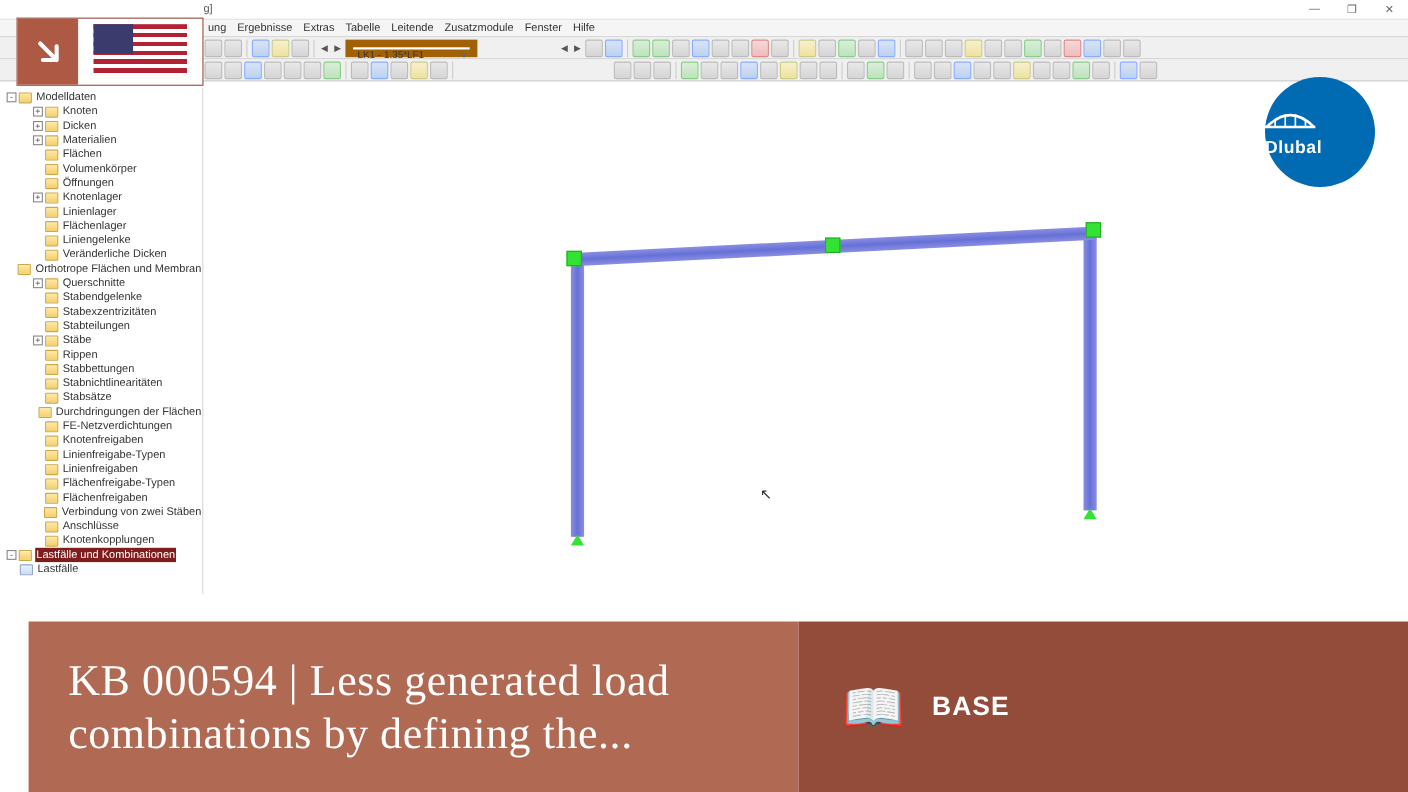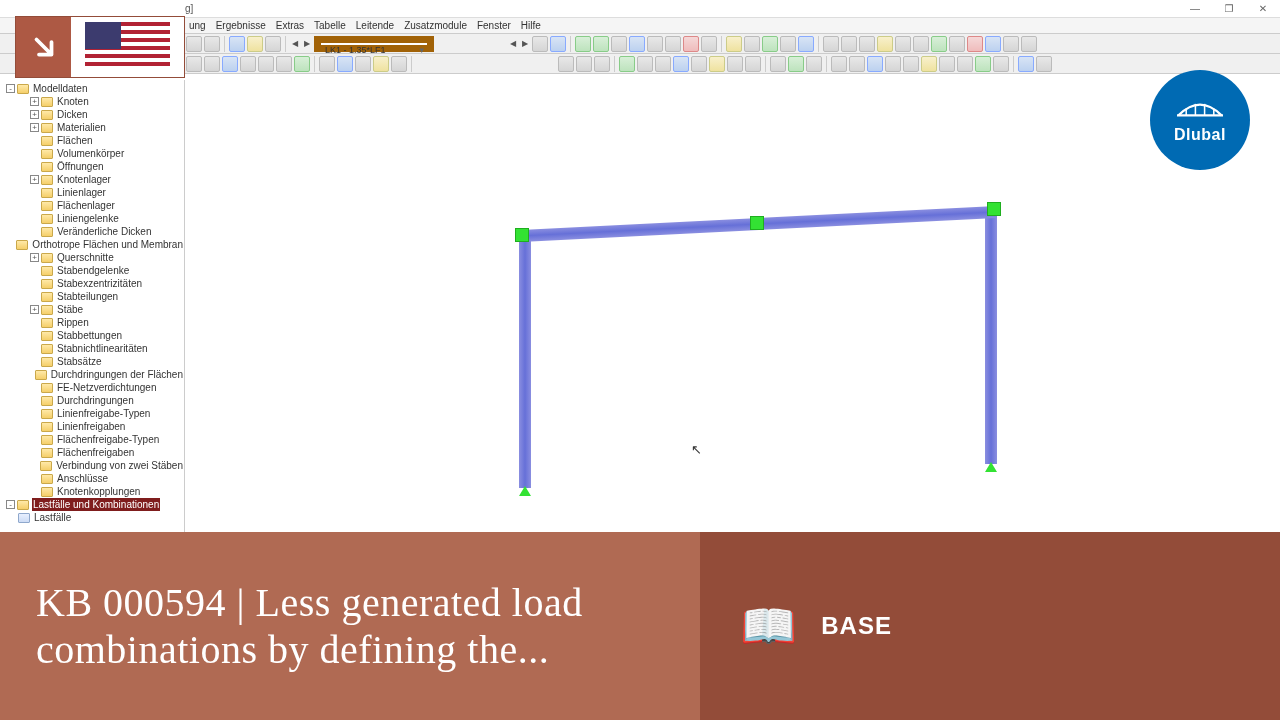--- a/index.html
+++ b/index.html
@@ -47,26 +47,26 @@
 .supp { position: absolute; width: 0; height: 0; border-left: 6px solid transparent; border-right: 6px solid transparent; border-bottom: 10px solid #33e233; }
 .cursor { position: absolute; font-size: 13px; color:#333; }
 
 
 .flag-badge { position: absolute; left: 15px; top: 16px; width: 170px; height: 62px; background: #fff; display:flex; border:1px solid #934c39; }
 .flag-badge .arr { width: 55px; background: #ad5944; display:flex; align-items:center; justify-content:center; }
 .flag-badge .arr svg { width: 30px; height: 30px; }
 .flag-badge .fl { flex:1; display:flex; align-items:center; justify-content:center; font-size: 28px; }
 .flag-badge .fl .us { width: 85px; height: 50px; background: linear-gradient(#b22234 0 8%, #fff 8% 16%, #b22234 16% 24%, #fff 24% 32%, #b22234 32% 40%, #fff 40% 48%, #b22234 48% 56%, #fff 56% 64%, #b22234 64% 72%, #fff 72% 80%, #b22234 80% 88%, #fff 88% 100%); position:relative; }
 .flag-badge .fl .us::before { content:""; position:absolute; left:0; top:0; width: 36px; height: 27px; background:#3c3b6e; }
-.logo-badge { position:absolute; right: 30px; top: 70px; width: 100px; height: 100px; border-radius: 50%; background: #006ab3; display:flex; flex-direction:column; align-items:center; justify-content:center; color:#fff; }
+.logo-badge { position:absolute; right: 30px; top: 70px; width: 100px; height: 100px; border-radius: 50%; background: #006ab3; display:flex; flex-direction:column; align-items:flex-start; justify-content:center; color:#fff; }
 .logo-badge svg { width: 46px; height: 28px; }
 .logo-badge .t { font-size: 16px; font-weight: 600; margin-top: 2px; letter-spacing: 0.5px; }
 
 
-.banner { position: absolute; left:0; right:0; bottom:0; height: 188px; display:flex; }
+.banner { position: absolute; left:0; right:0; bottom:0; height: 155px; display:flex;padding-left:26px; }
 .banner .left { flex: 0 0 700px; background: #b06a53; display:flex; flex-direction:column; justify-content:center; padding: 0 30px 0 36px; color:#fff; }
 .banner .left .txt { font-size: 40px; font-weight: 400; line-height: 1.18; font-family: Georgia, 'Times New Roman', serif; letter-spacing: 0.5px; }
 .banner .right { flex: 1; background: #934c39; display:flex; align-items:center; padding-left: 40px; color:#fff; gap: 24px; }
 .banner .right .bk { font-size: 46px; line-height:1; }
 .banner .right .kb { font-size: 24px; font-weight: 700; letter-spacing: 1px; line-height: 1.15; }
 </style>
 </head>
 <body>
 
 <div class="titlebar">
@@ -326,21 +326,21 @@
       <div class="r">
         <span class="ind" style="width: 30px;"></span>
         <span class="noexp"></span>
         <span class="fico"></span>
         <span class="lbl">FE-Netzverdichtungen</span>
       </div>
       <div class="r">
         <span class="ind" style="width: 30px;"></span>
         <span class="noexp"></span>
         <span class="fico"></span>
-        <span class="lbl">Durchdringungen</span>
+        <span class="lbl">Knotenfreigaben</span>
       </div>
       <div class="r">
         <span class="ind" style="width: 30px;"></span>
         <span class="noexp"></span>
         <span class="fico"></span>
         <span class="lbl">Linienfreigabe-Typen</span>
       </div>
       <div class="r">
         <span class="ind" style="width: 30px;"></span>
         <span class="noexp"></span>

